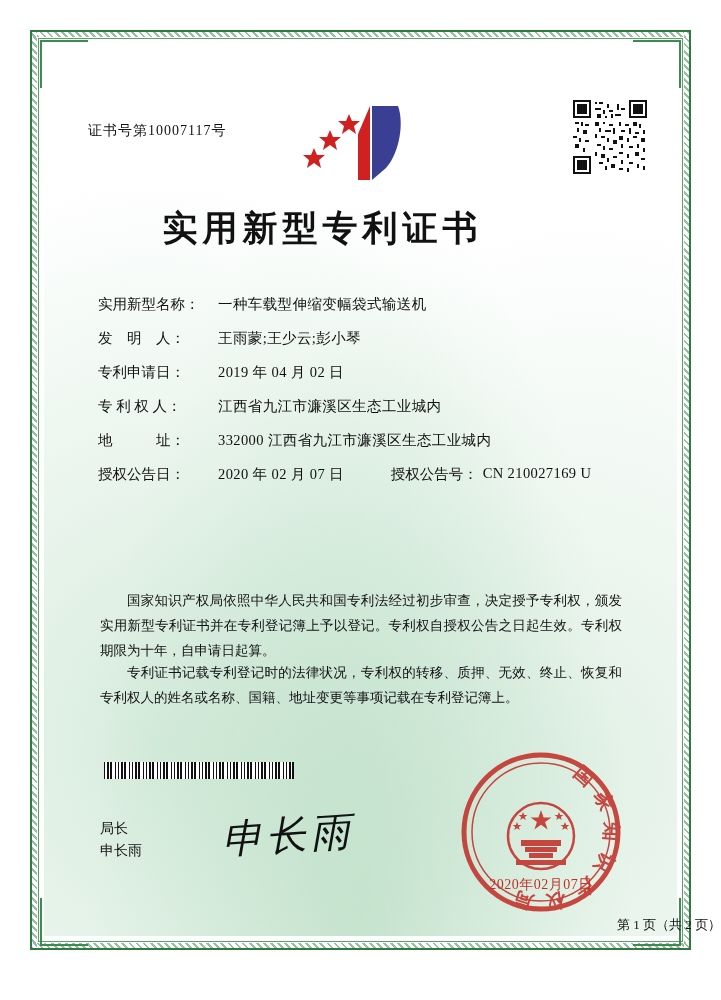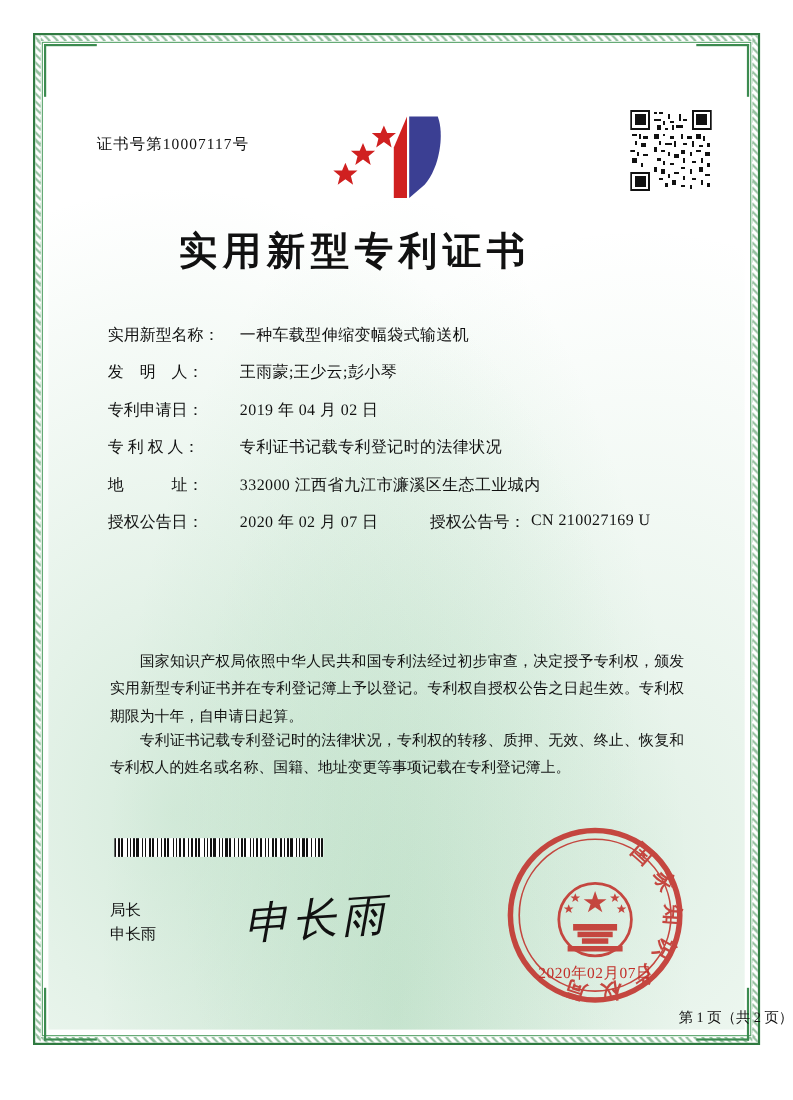--- a/index.html
+++ b/index.html
@@ -338,21 +338,21 @@
     <div class="row">
       <div class="label">发　明　人：</div>
       <div class="value">王雨蒙;王少云;彭小琴</div>
     </div>
     <div class="row">
       <div class="label">专利申请日：</div>
       <div class="value">2019 年 04 月 02 日</div>
     </div>
     <div class="row">
       <div class="label">专 利 权 人：</div>
-      <div class="value">专利证书记载专利登记时的法律状况</div>
+      <div class="value">江西省九江市濂溪区生态工业城内</div>
     </div>
     <div class="row">
       <div class="label">地　　　址：</div>
       <div class="value">332000 江西省九江市濂溪区生态工业城内</div>
     </div>
     <div class="row">
       <div class="label">授权公告日：</div>
       <div class="inline-pair">
         <div class="value">2020 年 02 月 07 日</div>
         <div class="p2-label">授权公告号：</div>

